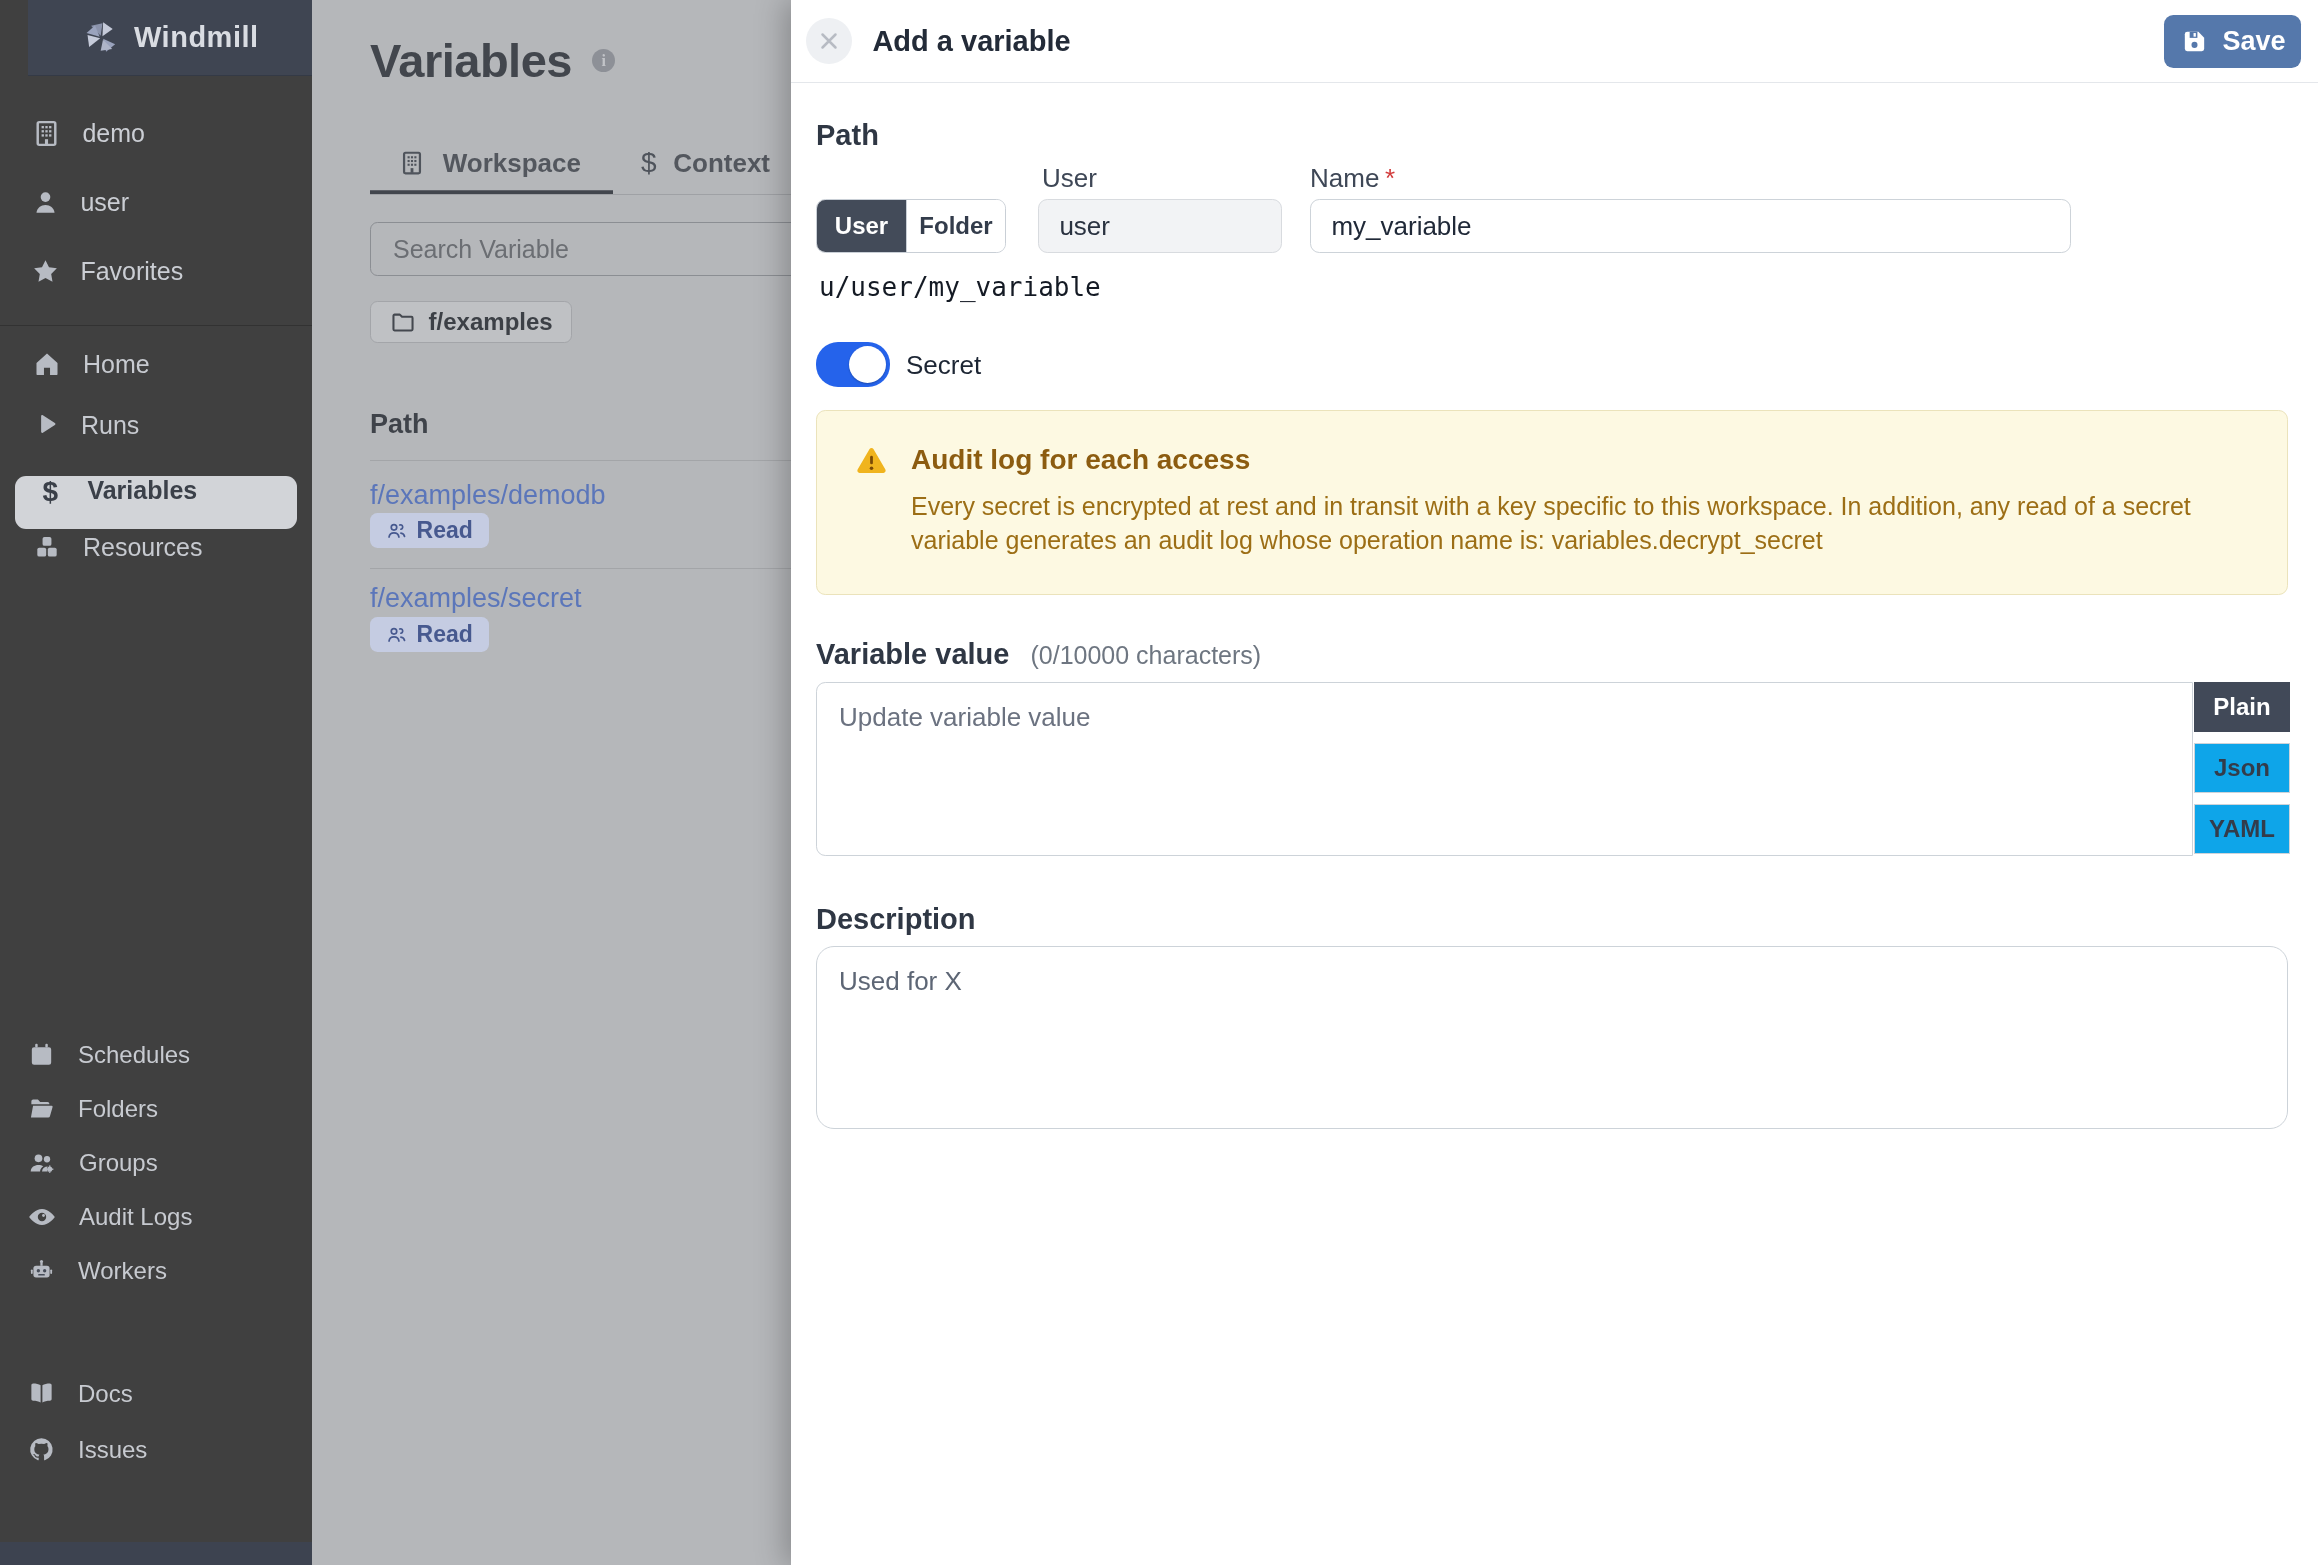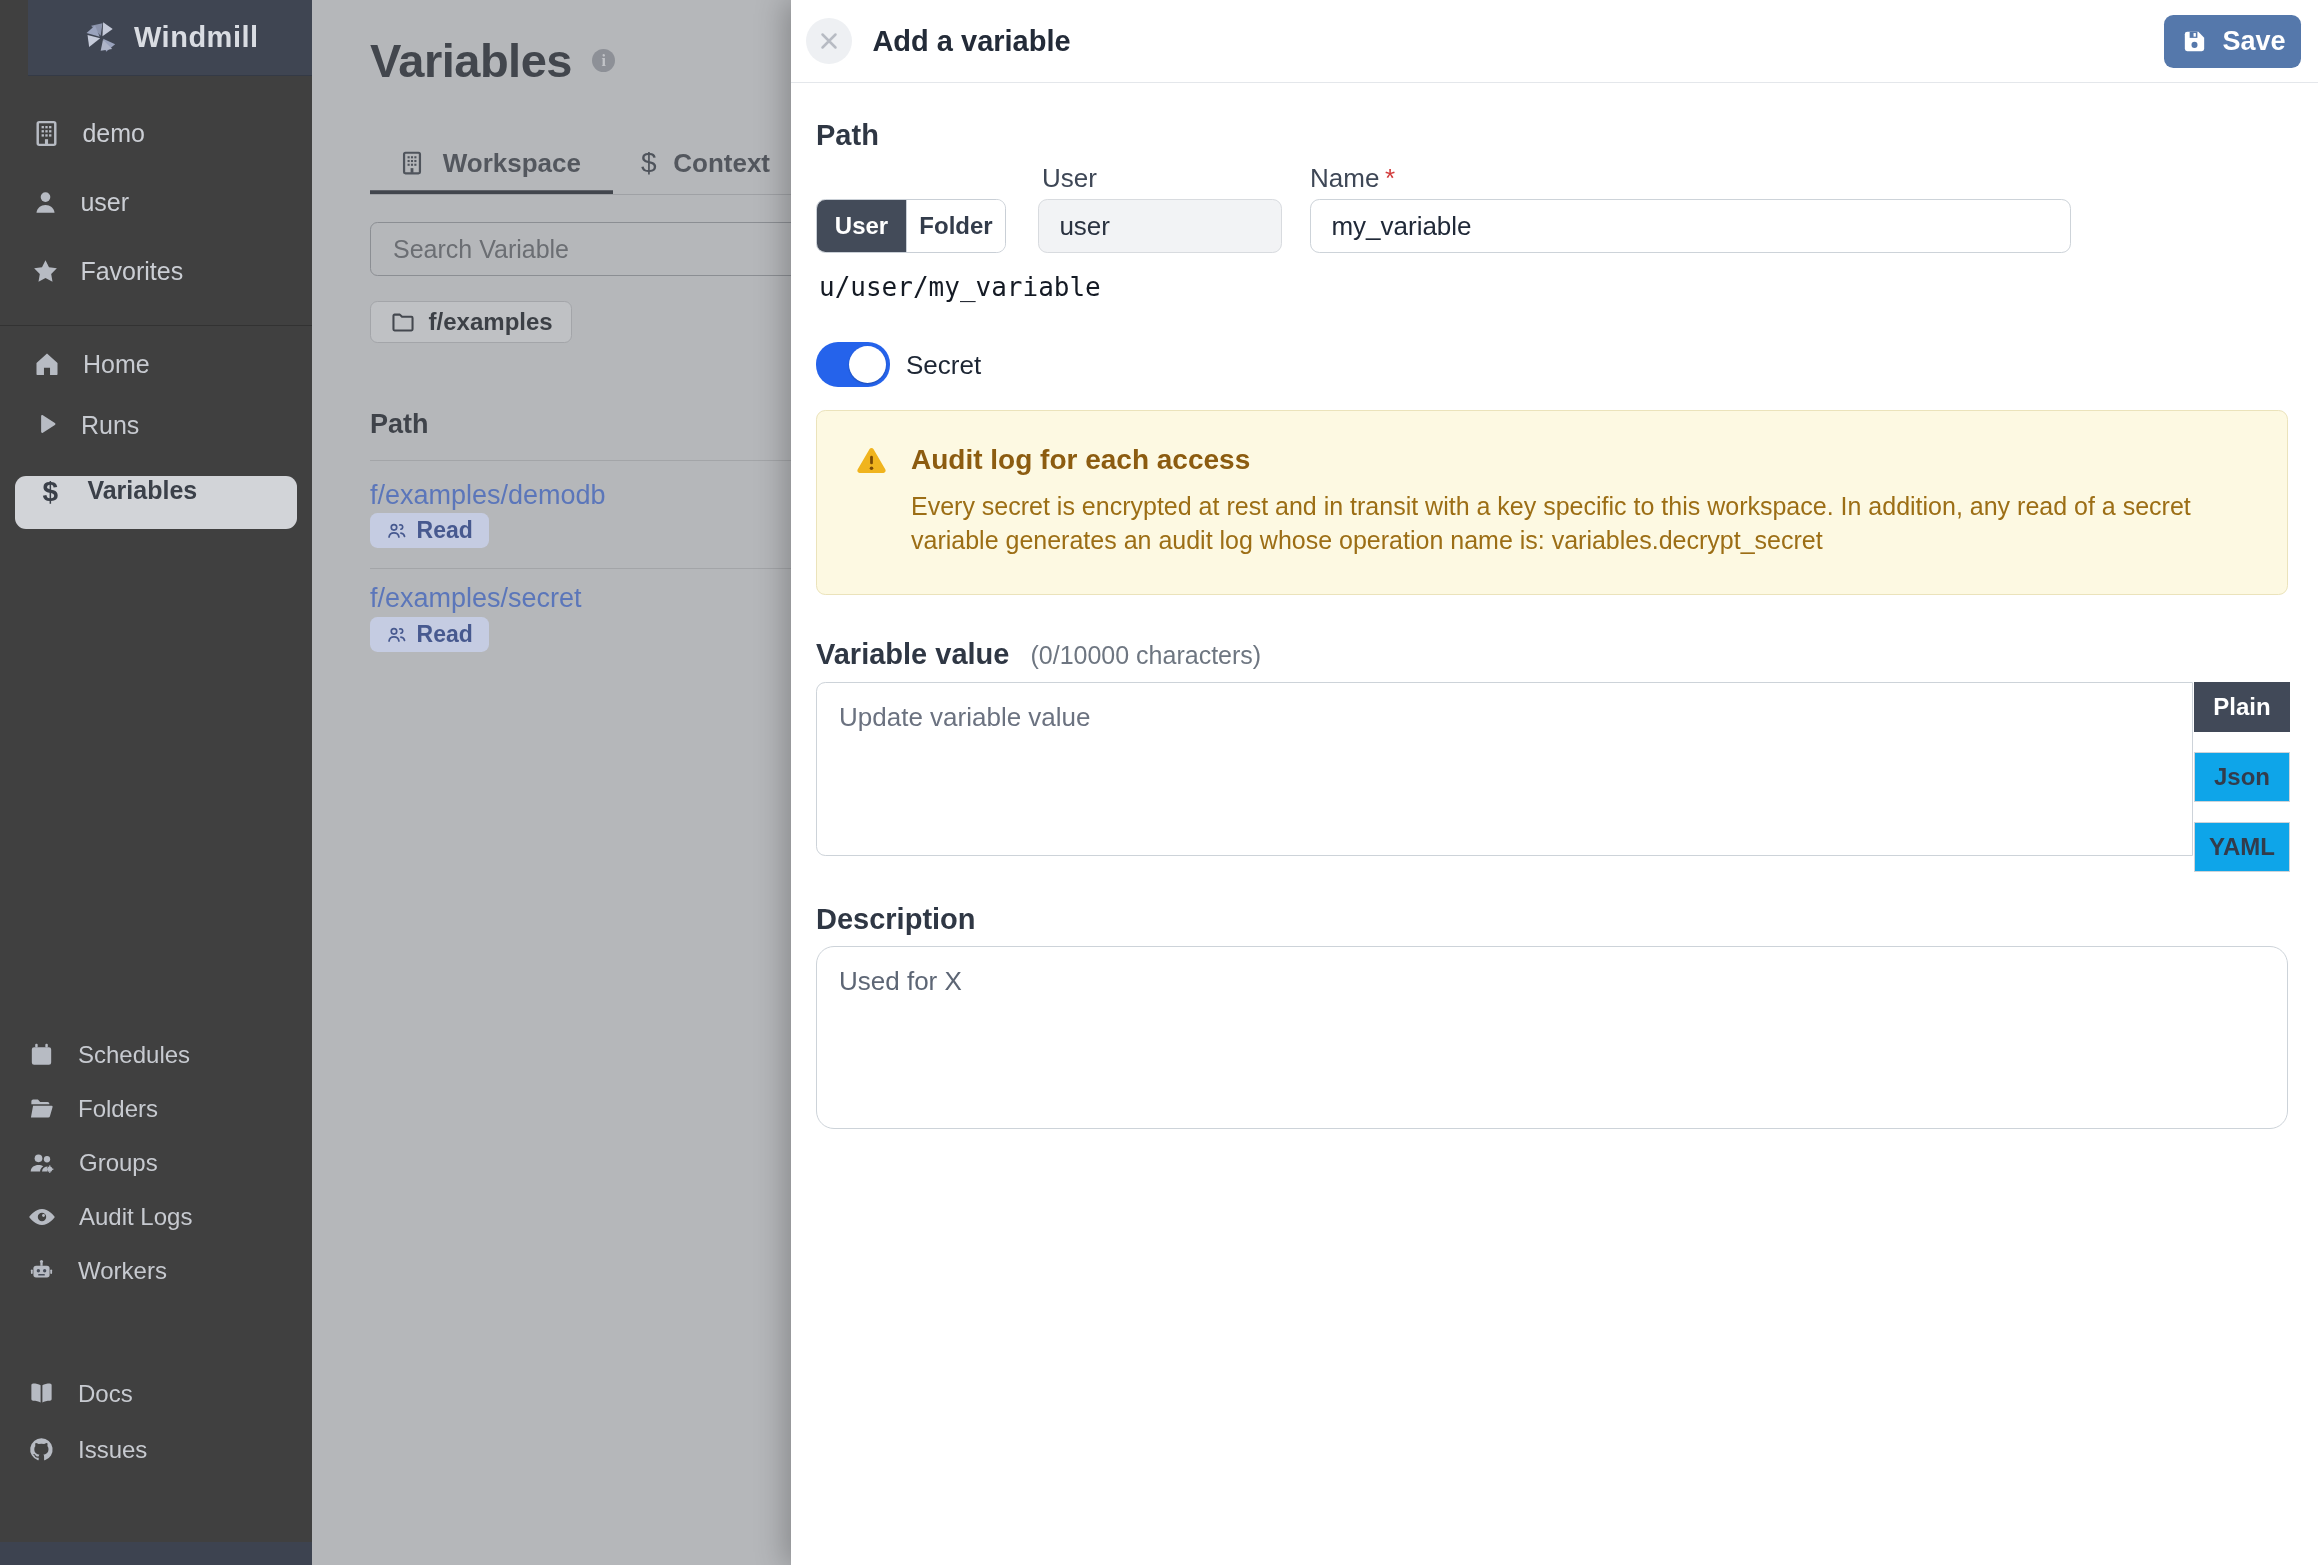--- a/index.html
+++ b/index.html
@@ -69,21 +69,21 @@
   .warning { position:absolute; left:25px; top:410px; width:1472px; background:#fdf9e2; border:0.9px solid #ebe3bb; border-radius:9.3px; padding:33px 37px 37px 38px; display:flex; gap:23px; }
   .warn-title { font-size:28px; font-weight:700; color:#8c5c10; }
   .warn-body { margin-top:13px; font-size:25px; line-height:34px; color:#9c6e15; max-width:1321px; }
   .value-head { position:absolute; left:25px; top:638px; display:flex; align-items:baseline; gap:21px; }
   .counter { font-size:25px; color:#6e7681; }
   .ta { position:absolute; border:0.9px solid #cdd3d9; padding:18.6px 22px; font-size:26px; font-family:inherit; color:#202938; resize:none; outline:none; }
   .ta::placeholder { color:#6b7280; }
   .ta.value { left:25px; top:682px; width:1377px; height:174px; border-radius:9.3px 0 0 9.3px; }
   .ta.desc { left:25px; top:946px; width:1472px; height:183px; border-radius:18px; }
   .ta.desc::placeholder { color:#5d6675; }
-  .fmt-col { position:absolute; left:1403px; top:682px; width:96px; display:flex; flex-direction:column; gap:20px; }
+  .fmt-col { position:absolute; left:1403px; top:682px; width:96px; display:flex; flex-direction:column; gap:11px; }
   .fmt { height:50px; display:flex; align-items:center; justify-content:center; font-size:24px; font-weight:700; border:0.9px solid #cdd3d9; background:#0ea5e9; color:#333c4b; font-family:inherit; cursor:pointer; }
   .fmt.active { background:#414958; color:#fff; border-color:#414958; }
   svg.i { display:block; }
 </style>
 </head>
 <body>
 
 <svg width="0" height="0" style="position:absolute">
   <symbol id="i-pinwheel" viewBox="0 0 24 24">
     <path fill="#c6cbda" d="M12.6 11.2 13 2.6l5.9 4.2z"></path>
@@ -265,20 +265,28 @@
             <svg class="i" width="26" height="26" viewBox="0 0 28 28">
               <use href="#i-play"></use>
             </svg>
           </span>
         <span>Runs</span>
       </div>
       <div class="nav-item active">
         <span class="ic dollar">$</span>
         <span>Variables</span>
       </div>
+      <div class="nav-item">
+        <span class="ic">
+            <svg class="i" width="28" height="28" viewBox="0 0 30 30">
+              <use href="#i-cubes"></use>
+            </svg>
+          </span>
+        <span>Resources</span>
+      </div>
     </nav>
 
     <nav class="nav-list small" style="top:1041px">
       <div class="nav-item">
         <span class="ic">
             <svg class="i" width="27" height="27" viewBox="0 0 29 29">
               <use href="#i-calendar"></use>
             </svg>
           </span>
         <span>Schedules</span>

